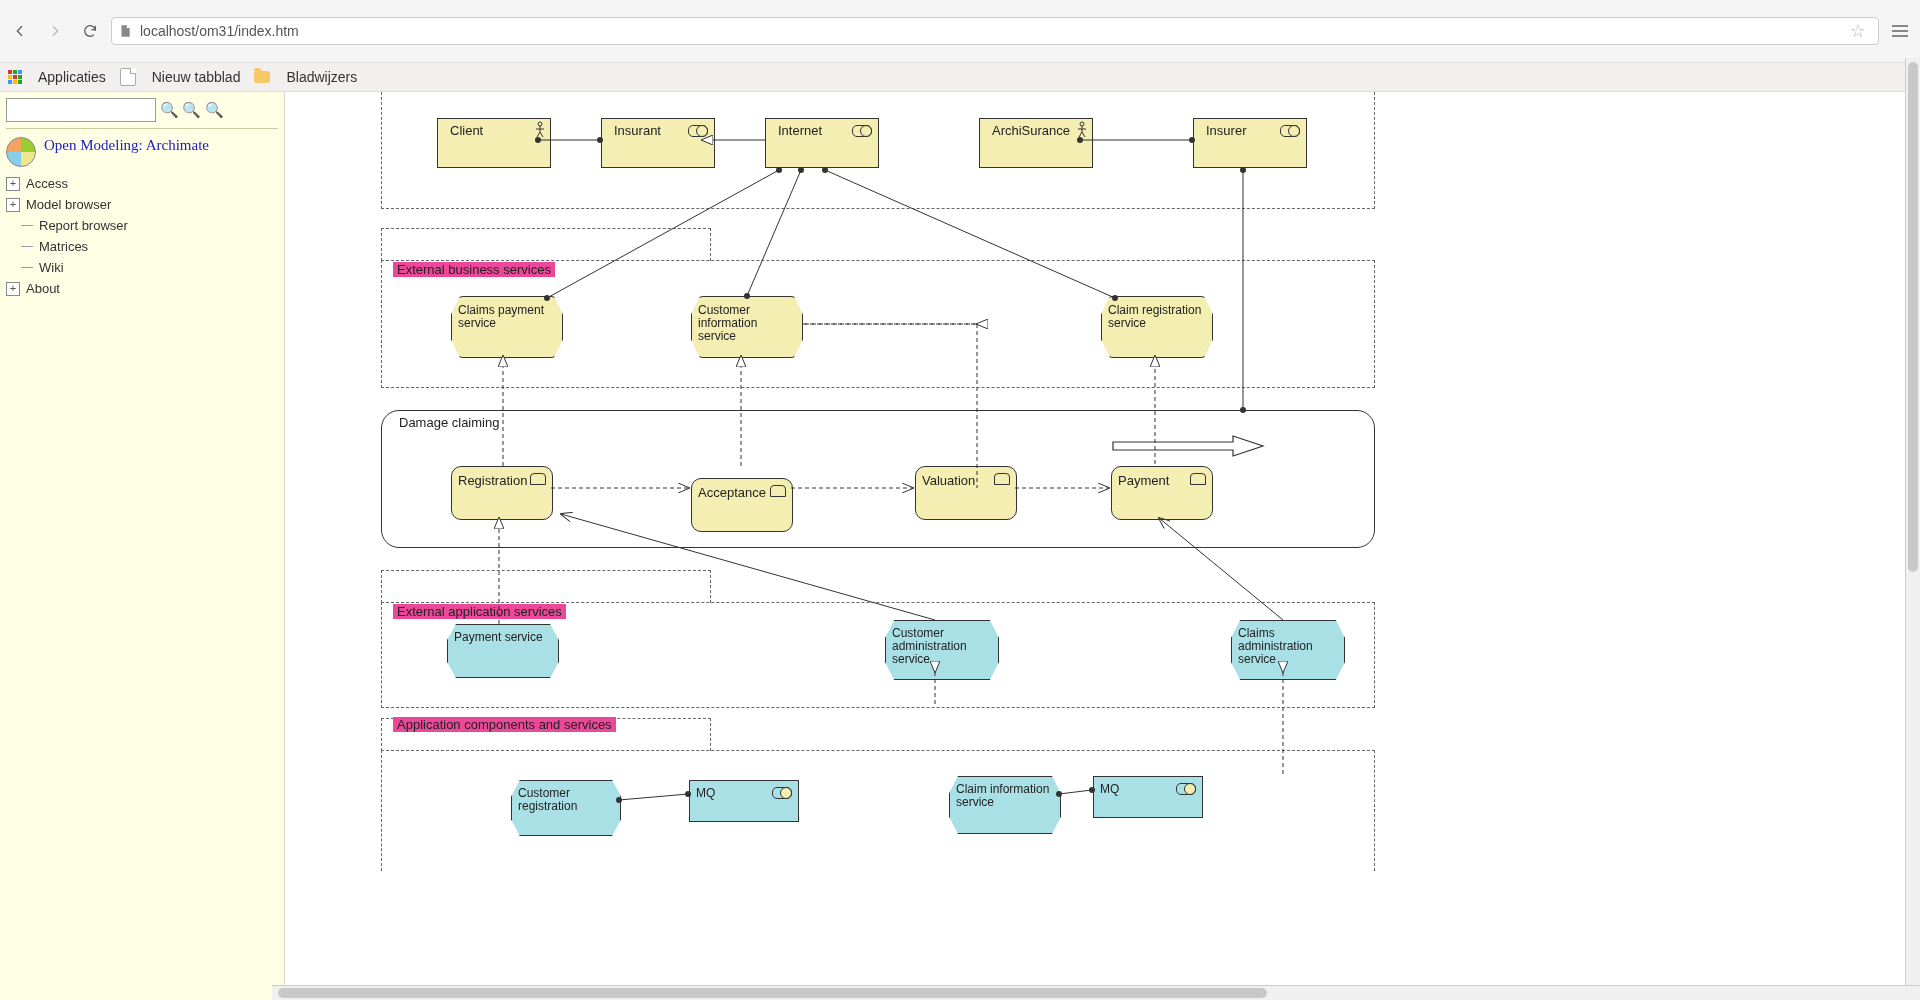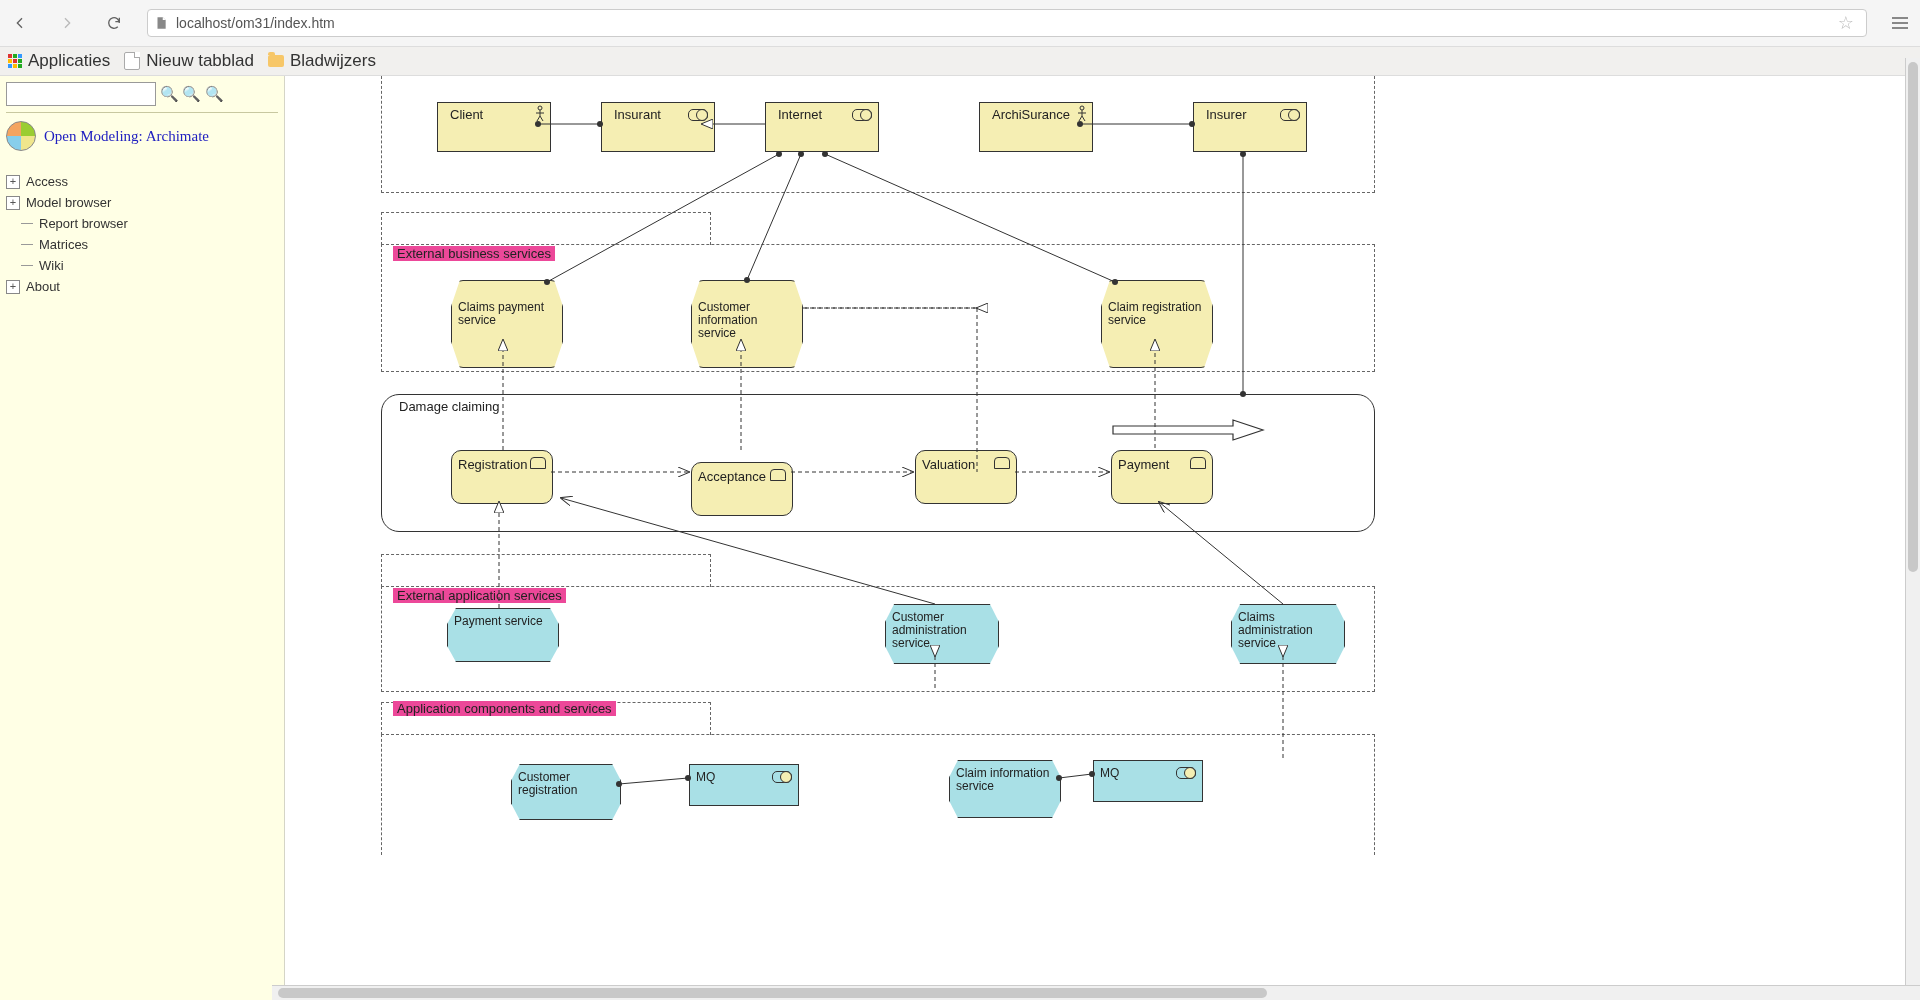--- a/index.html
+++ b/index.html
@@ -1,52 +1,52 @@
 <!DOCTYPE html>
 <html><head>
 <meta charset="utf-8">
 <style>
 html,body{margin:0;padding:0;font-family:Arial,Helvetica,sans-serif;font-size:13px;color:#333;background:#fff;overflow:hidden}
-.toolbar{height:30px;background:#f5f5f5;border-bottom:1px solid #ddd;display:flex;align-items:center;padding:8px 6px;gap:19px}
+.toolbar{height:30px;background:#f5f5f5;border-bottom:1px solid #ddd;display:flex;align-items:center;padding:16px 6px;gap:7px}
 .nav-btn{width:28px;height:28px;display:flex;align-items:center;justify-content:center;cursor:pointer;color:#616161}
 .nav-btn svg{width:16px;height:16px;stroke:#616161;stroke-width:2;fill:none}
 .url-bar{flex:1;height:26px;border:1px solid #ccc;border-radius:4px;background:#fff;display:flex;align-items:center;padding:0 6px;gap:6px}
 .url-bar svg{width:14px;height:14px;fill:#888}
 .url-bar input{border:none;outline:none;flex:1;font-size:14px;color:#555}
 .star{color:#bbb;font-size:18px;margin:0 6px;cursor:pointer}
 .menu-btn{width:28px;height:28px;display:flex;flex-direction:column;align-items:center;justify-content:center;gap:3px;cursor:pointer}
 .menu-btn span{width:16px;height:2px;background:#888}
 .bookmarks-bar{height:28px;background:#f1f0ee;border-bottom:1px solid #ddd;display:flex;align-items:center;padding:0 8px;gap:14px}
-.bm-item{display:flex;align-items:center;gap:6px;font-size:17px;color:#333;cursor:pointer}
+.bm-item{display:flex;align-items:center;gap:16px;font-size:14px;color:#333;cursor:pointer}
 .bm-icon-grid{width:14px;height:14px;position:relative}
 .bm-icon-grid span{position:absolute;width:4px;height:4px}
 .bm-page-icon{width:14px;height:16px;border:1px solid #aaa;border-radius:2px;background:#fff;position:relative}
 .bm-page-icon:before{content:"";position:absolute;right:-1px;top:-1px;width:5px;height:5px;border-left:1px solid #aaa;border-bottom:1px solid #aaa;background:#fff}
 .bm-folder{width:16px;height:12px;background:#f7c768;border-radius:2px;position:relative}
 .bm-folder:before{content:"";position:absolute;top:-3px;left:0;width:7px;height:3px;background:#f7c768;border-radius:2px 2px 0 0}
 .content{display:flex;height:calc(100vh - 58px)}
 .sidebar{width:272px;background:#ffffe5;border-right:1px solid #d5d5c7;padding:6px;overflow:auto}
 .search-row{display:flex;align-items:center;gap:4px;margin-bottom:6px}
 .search-row input{width:140px;height:22px;border:1px solid #999;padding:0 4px;font-size:12px}
 .mag{font-size:15px;cursor:pointer}
 .hr{height:1px;background:#c8c8a0;margin:2px 0 8px 0}
-.app-title{display:flex;align-items:center;gap:8px;margin-bottom:20px}
+.app-title{display:flex;gap:8px;margin-bottom:6px}
 .app-logo{width:28px;height:28px;border-radius:50%;background:conic-gradient(#9acd32 0 25%,#f0e68c 25% 50%,#87ceeb 50% 75%,#f4a460 75% 100%);border:1px solid #888}
 .app-title a{color:#2020c0;font-family:"Times New Roman",serif;font-size:15px;text-decoration:none}
 .tree-item{display:flex;align-items:center;gap:6px;padding:3px 0;font-size:13px;color:#333;cursor:pointer}
 .tree-toggle{width:12px;height:12px;border:1px solid #888;display:flex;align-items:center;justify-content:center;font-size:11px;line-height:1;color:#555;background:#fff}
 .tree-line{width:12px;height:1px;background:#999;margin-left:1px}
 .tree-item.child{padding-left:14px}
 .canvas-wrap{flex:1;position:relative;background:#fff;overflow:auto}
 .canvas{position:relative;width:1620px;height:940px}
 .dashed-box{position:absolute;border:1px dashed #666}
 .solid-box{position:absolute;border:1px solid #333;border-radius:18px}
 .group-label{position:absolute;background:#ec4899;font-size:13px;padding:0 4px;color:#222}
 .actor-box{position:absolute;background:#f5eeb3;border:1px solid #333;padding:4px 12px;font-size:13px;color:#222}
-.service-box{position:absolute;background:#f5eeb3;border:1px solid #333;border-top-left-radius:12px;border-top-right-radius:12px;border-bottom-left-radius:12px;border-bottom-right-radius:12px;padding:20px 6px;font-size:12px;color:#222;line-height:1.1}
+.service-box{position:absolute;background:#f5eeb3;border:1px solid #333;border-top-left-radius:12px;border-top-right-radius:12px;border-bottom-left-radius:12px;border-bottom-right-radius:12px;padding:7px 6px;font-size:12px;color:#222;line-height:1.1}
 .svc-oct{clip-path:polygon(8% 0,92% 0,100% 30%,100% 70%,92% 100%,8% 100%,0 70%,0 30%)}
 .process-box{position:absolute;background:#f5eeb3;border:1px solid #333;border-radius:10px;padding:6px 6px;font-size:13px;color:#222}
 .app-svc-box{position:absolute;background:#a9e0e6;border:1px solid #333;padding:6px 6px;font-size:12px;color:#222;line-height:1.1}
 .stick{position:absolute;right:4px;top:2px}
 .stick-svg{width:12px;height:18px;stroke:#333;stroke-width:1;fill:none}
 .role-icon{position:absolute;right:6px;top:6px;width:18px;height:10px;border:1px solid #333;border-radius:5px}
 .role-icon:after{content:"";position:absolute;right:-1px;top:-1px;width:10px;height:10px;border:1px solid #333;border-radius:50%;background:#f5eeb3}
 .proc-icon{position:absolute;right:6px;top:6px;width:14px;height:10px;border:1px solid #333;border-top-left-radius:4px;border-top-right-radius:4px}
 .big-arrow{position:absolute}
 .big-arrow svg{stroke:#333;fill:#fff}

